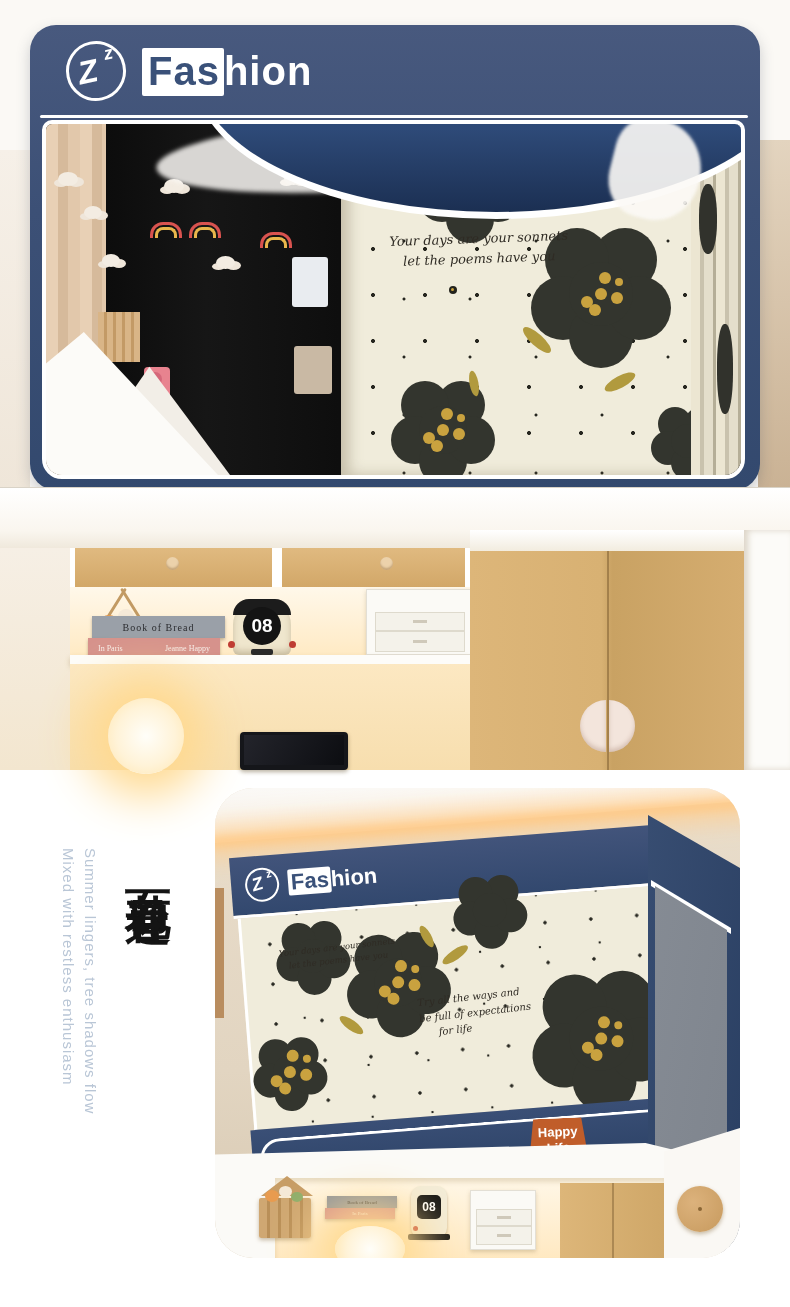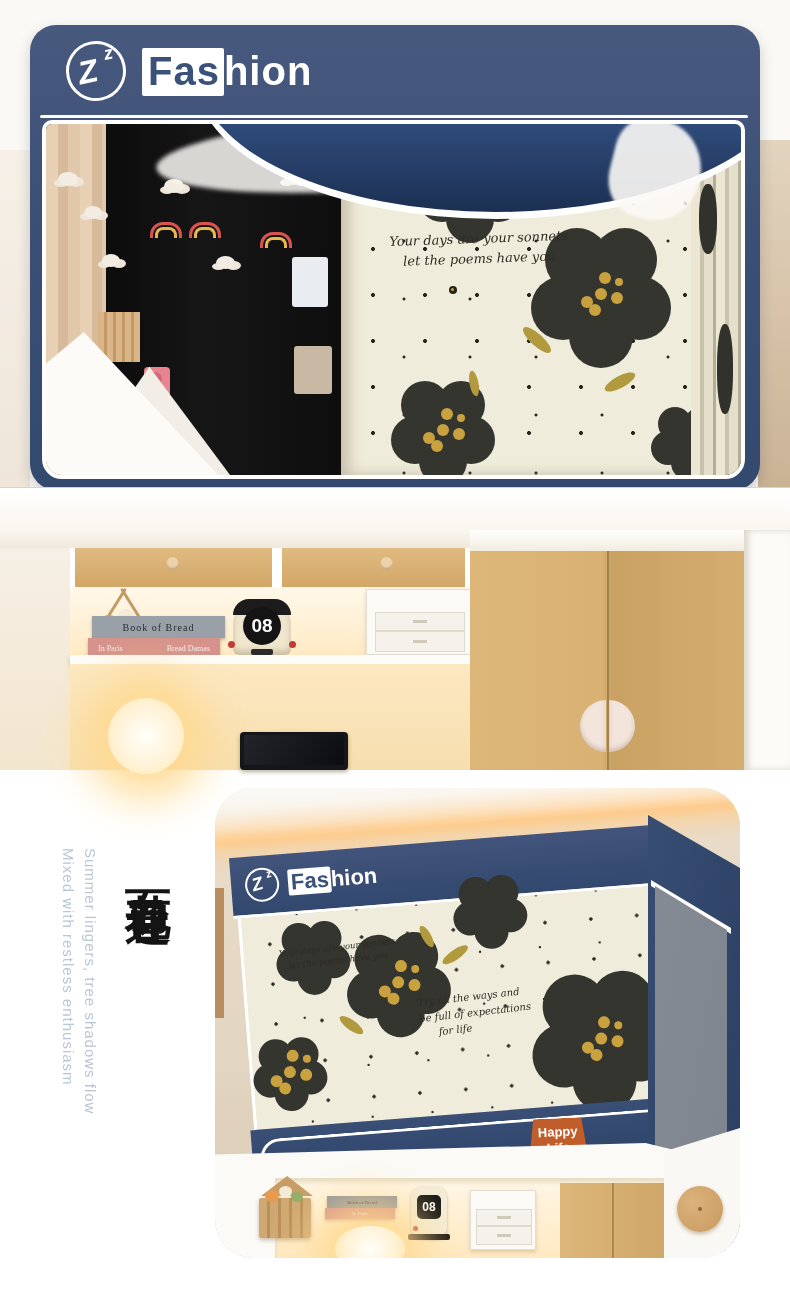--- a/index.html
+++ b/index.html
@@ -286,21 +286,21 @@
       <div class="bloom" style="left:48px;top:22px;width:16px;height:15px;background:#f5e9d8;"></div>
       <div class="bloom" style="left:64px;top:30px;width:15px;height:14px;background:#e0b25c;"></div>
       <div class="bloom" style="left:40px;top:40px;width:14px;height:12px;background:#8fae6b;"></div>
       <div class="basket-box" style="left:33px;top:48px;width:62px;height:46px;"></div>
 
       <div class="book" style="left:22px;top:29px;width:133px;height:22px;background:#9aa0a8;color:#2c2d31;font-size:10px;letter-spacing:1px;">
         <span>Book of Bread</span>
       </div>
       <div class="book" style="left:18px;top:51px;width:132px;height:20px;background:#d6928c;color:#f7ece8;font-size:8px;justify-content:space-between;padding:0 10px;box-sizing:border-box;">
         <span>In Paris</span>
-        <span>Bread Damas</span>
+        <span>Jeanne Happy</span>
       </div>
 
       <div class="flip-clock" style="left:163px;top:12px;width:66px;height:68px;">
         <div class="fc-base"></div>
         <div class="fc-body"></div>
         <div class="fc-cap"></div>
         <div class="fc-circle">08</div>
         <div class="fc-label"></div>
         <div class="fc-dot" style="left:-5px;top:42px;"></div>
         <div class="fc-dot" style="left:56px;top:42px;"></div>

